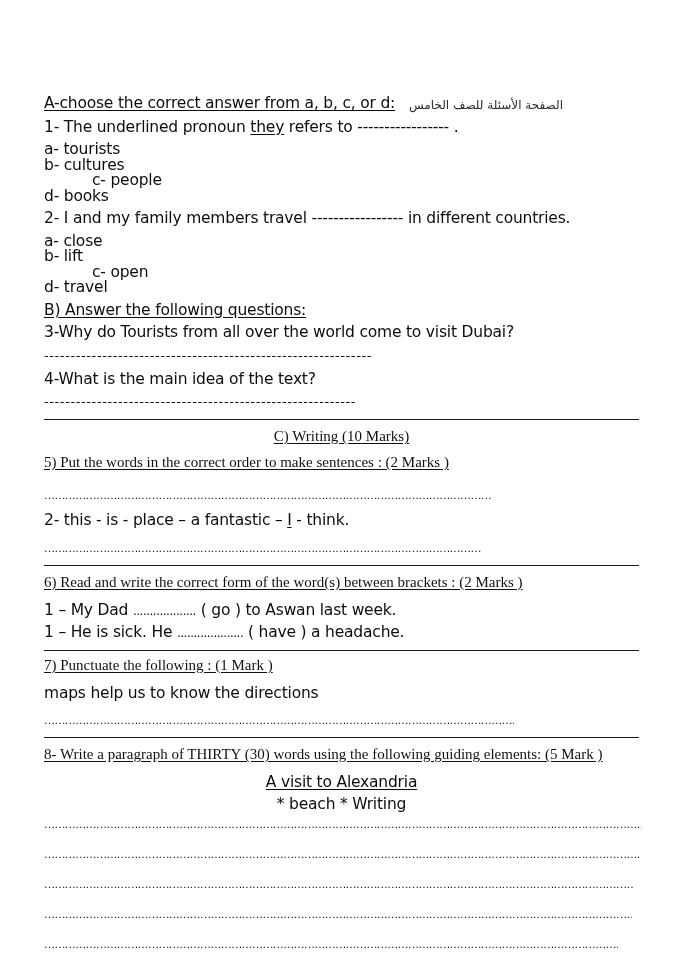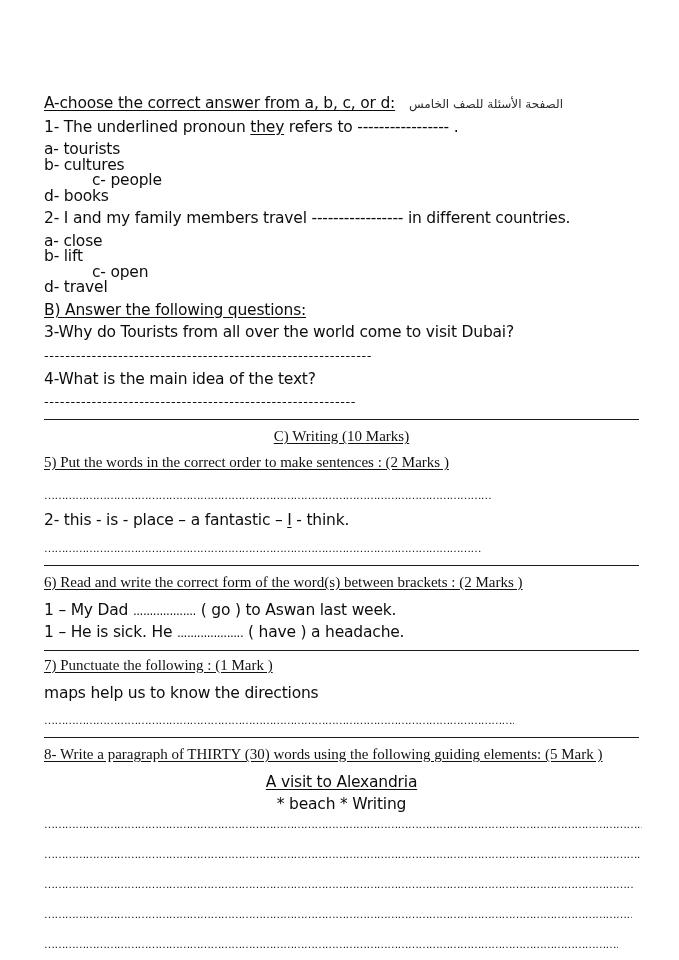--- a/index.html
+++ b/index.html
@@ -42,21 +42,21 @@
     font-family: "DejaVu Sans", sans-serif;
     font-size: 12px;
     direction: rtl;
     unicode-bidi: embed;
     color: #2a2a2a;
   }
 
   
   .headline-wrap {
     display: flex;
-    align-items: center;
+    align-items: flex-end;
     gap: 14px;
     margin-bottom: 8px;
   }
 
   
   .opts { display: flex; white-space: nowrap; margin: 0 0 7px 0; flex-direction: column; }
   .opt { display: inline-block; }
   .opt-a { width: 110px; }
   .opt-b { width: 116px; }
   .opt-c { width: 104px; margin-left: 48px; }

